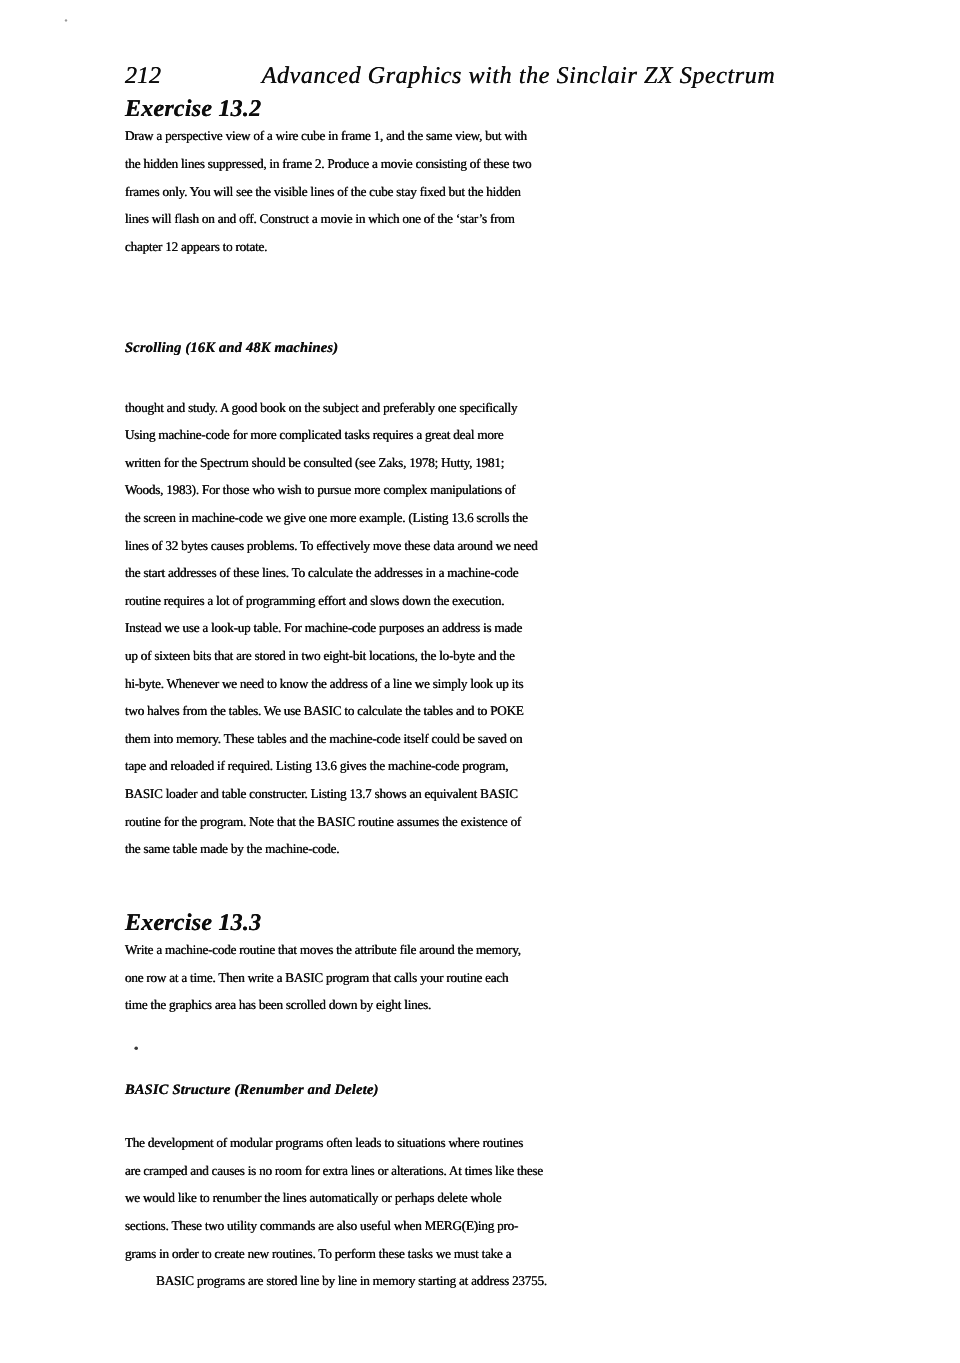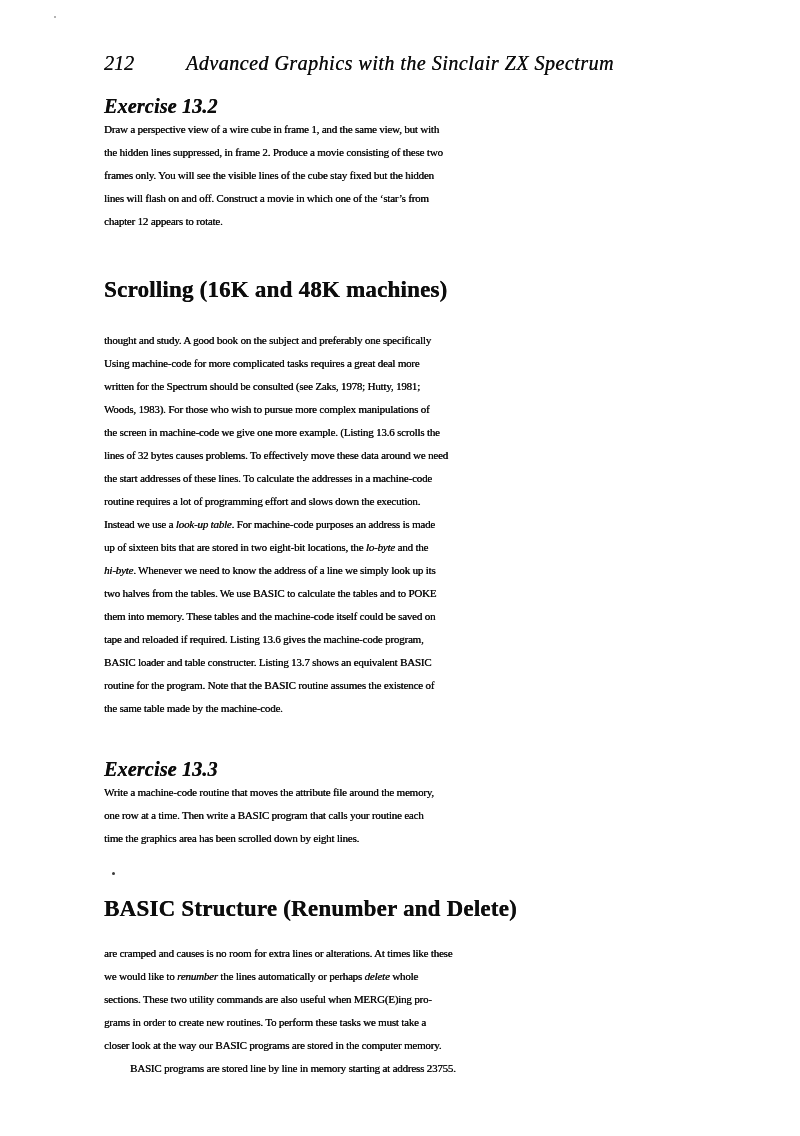--- a/index.html
+++ b/index.html
@@ -8,52 +8,52 @@
     width: 800px;
     height: 1136px;
     background: #ffffff;
     font-family: "Liberation Serif", serif;
     color: #0d0d0d;
     overflow: hidden;
     text-shadow: 0.3px 0 0 currentColor; 
   }
   .block { position: absolute; left: 104px; }
   .header-row { top: 52px; font-style: italic; font-size: 20px; line-height: 23px; white-space: nowrap; }
-  .booktitle { margin-left: 52px; letter-spacing: 0.5px; }
+  .booktitle { margin-left: 84px; letter-spacing: 0.5px; }
   .ex-heading {
     font-weight: bold; font-style: italic;
     font-size: 20px; line-height: 23px; letter-spacing: 0.2px; white-space: nowrap;
   }
   .section-heading {
     font-weight: bold;
-    font-size: 23px; line-height: 23px; letter-spacing: 0.2px; white-space: nowrap;
+    font-size: 12px; line-height: 23px; letter-spacing: 0.2px; white-space: nowrap; font-style: italic;
   }
   .tline {
     height: 23px; line-height: 23px;
     font-size: 11px; letter-spacing: -0.2px;
     white-space: nowrap;
   }
-  .tline .em { font-style: italic; }
+  .tline .em { }
   .tline.indent { padding-left: 26px; }
   .artifact-dot {
     position: absolute; border-radius: 50%; background: #3a3a3a;
   }
   .dot-period { left: 112px; top: 872px; width: 3px; height: 3px; }
   .dot-speck  { left: 54px;  top: 16px;  width: 2px; height: 2px; background: #9a9a9a; }
 </style>
 </head>
 <body>
 
 <div class="page">
 
   <div class="block header-row">
     <span>212</span><span class="booktitle">Advanced Graphics with the Sinclair ZX Spectrum</span>
   </div>
 
-  <div class="block" style="top:95px">
+  <div class="block" style="top:80px">
     <div class="ex-heading">Exercise 13.2</div>
     <div>
         <div class="tline"><span>Draw a perspective view of a wire cube in frame 1, and the same view, but with</span></div>
         <div class="tline"><span>the hidden lines suppressed, in frame 2. Produce a movie consisting of these two</span></div>
         <div class="tline"><span>frames only. You will see the visible lines of the cube stay fixed but the hidden</span></div>
         <div class="tline"><span>lines will flash on and off. Construct a movie in which one of the ‘star’s from</span></div>
         <div class="tline"><span>chapter 12 appears to rotate.</span></div>
       </div>
   </div>
 
@@ -84,24 +84,24 @@
     <div>
         <div class="tline"><span>Write a machine-code routine that moves the attribute file around the memory,</span></div>
         <div class="tline"><span>one row at a time. Then write a BASIC program that calls your routine each</span></div>
         <div class="tline"><span>time the graphics area has been scrolled down by eight lines.</span></div>
       </div>
   </div>
 
   <div class="block section-heading" style="top:897px">BASIC Structure (Renumber and Delete)</div>
 
   <div class="block" style="top:942px">
+      <div class="tline"><span>The development of modular programs often leads to situations where routines</span></div>
       <div class="tline"><span>are cramped and causes is no room for extra lines or alterations. At times like these</span></div>
       <div class="tline"><span>we would like to </span><span class="em">renumber</span><span> the lines automatically or perhaps </span><span class="em">delete</span><span> whole</span></div>
       <div class="tline"><span>sections. These two utility commands are also useful when MERG(E)ing pro-</span></div>
       <div class="tline"><span>grams in order to create new routines. To perform these tasks we must take a</span></div>
-      <div class="tline"><span>closer look at the way our BASIC programs are stored in the computer memory.</span></div>
       <div class="tline indent"><span>BASIC programs are stored line by line in memory starting at address 23755.</span></div>
     </div>
 
   <div class="artifact-dot dot-period"></div>
   <div class="artifact-dot dot-speck"></div>
 
 </div>
 
 </body></html>

